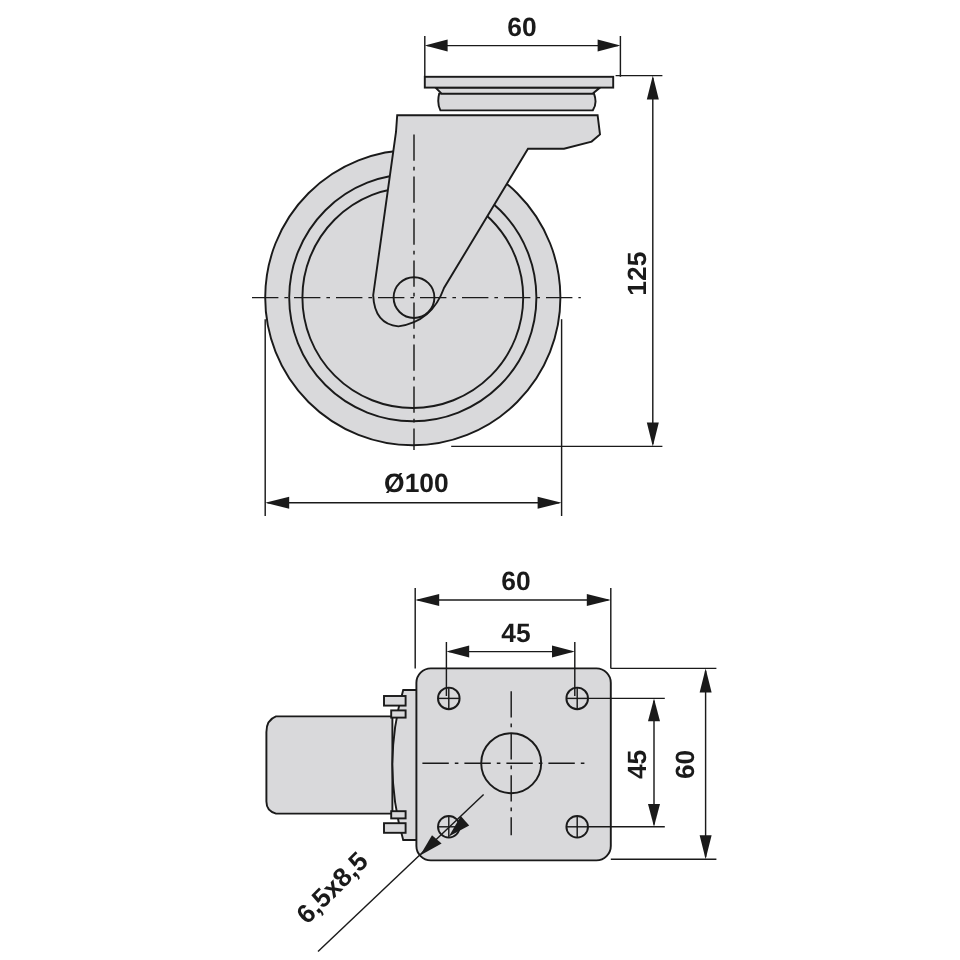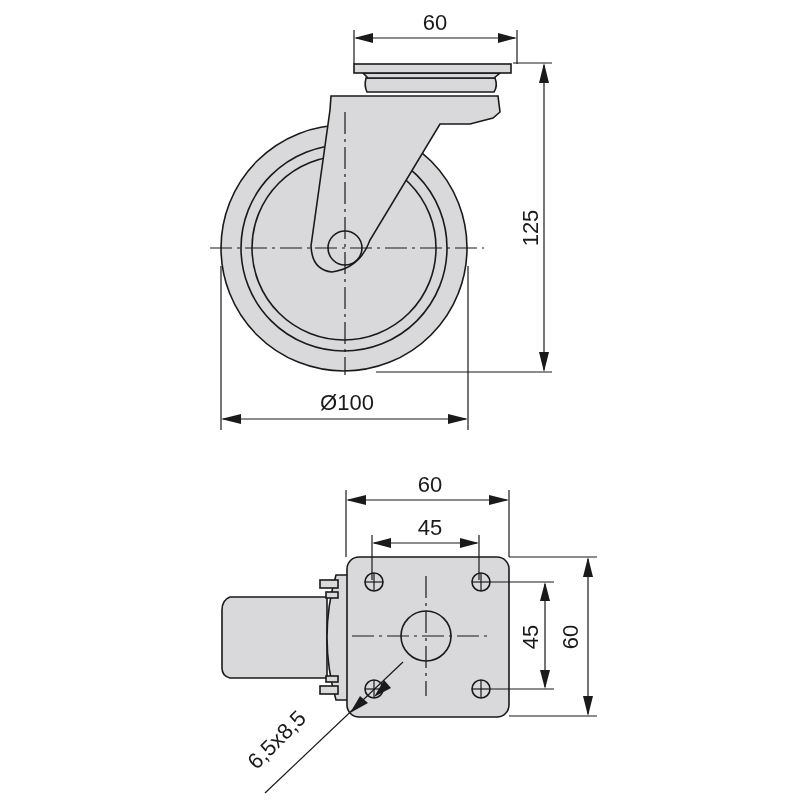--- a/index.html
+++ b/index.html
@@ -1,17 +1,17 @@
 <!DOCTYPE html>
 <html><head>
 <meta charset="utf-8">
 <style>
   html,body{margin:0;padding:0;background:#ffffff;}
   body{width:800px;height:800px;overflow:hidden;font-family:"Liberation Sans",sans-serif;}
-  #drawing{position:absolute;left:0;top:0;width:634px;height:800px;}
+  #drawing{position:absolute;left:0;top:0;width:634px;height:800px;font-weight:bold;}
   svg text{font-family:"Liberation Sans",sans-serif;fill:#1a1a1a;}
   .part{fill:#d9d9db;stroke:#1a1a1a;stroke-width:1.6;}
   .line{fill:none;stroke:#1a1a1a;stroke-width:1.6;}
   .thin{fill:none;stroke:#1a1a1a;stroke-width:1.2;}
   .center{fill:none;stroke:#1a1a1a;stroke-width:1.2;stroke-dasharray:22 5 3 5;}
   .arrow{fill:#1a1a1a;stroke:none;}
 </style>
 </head>
 <body>
 

